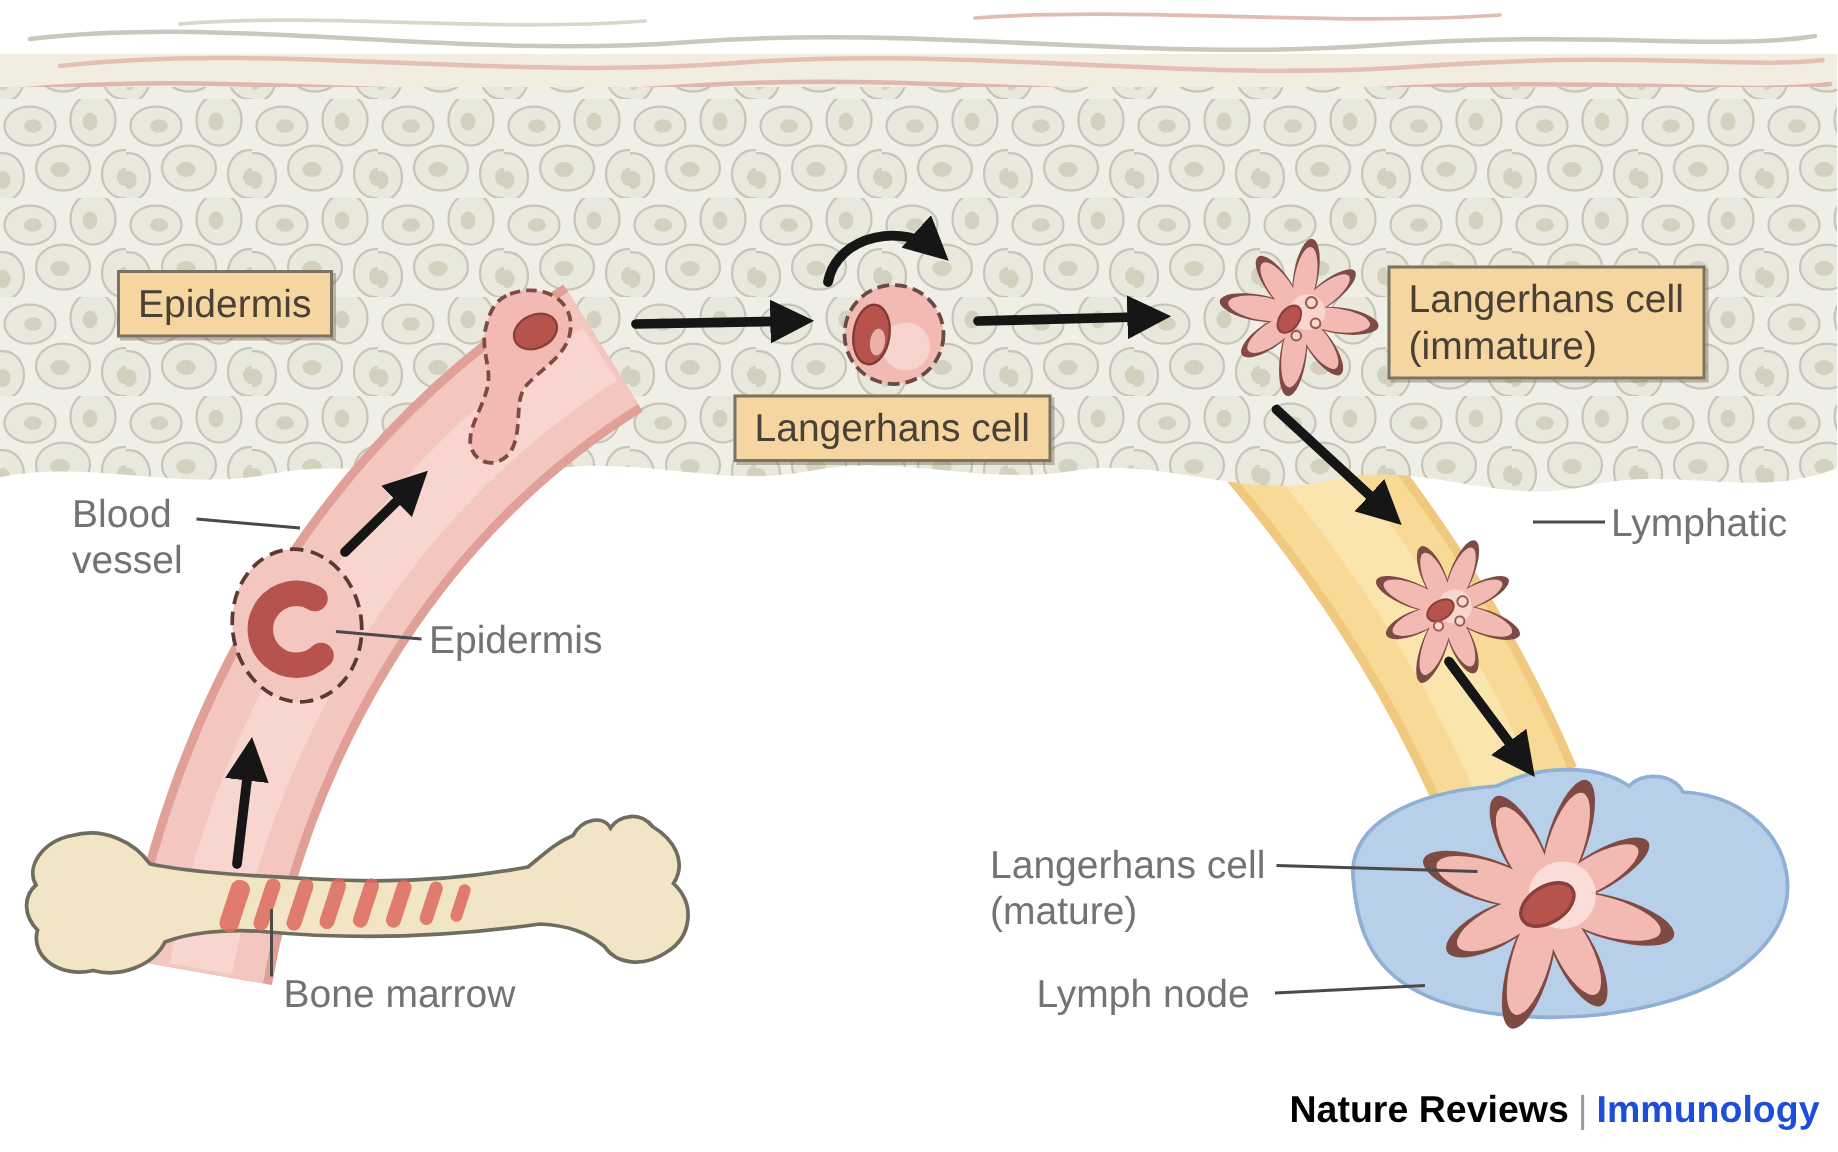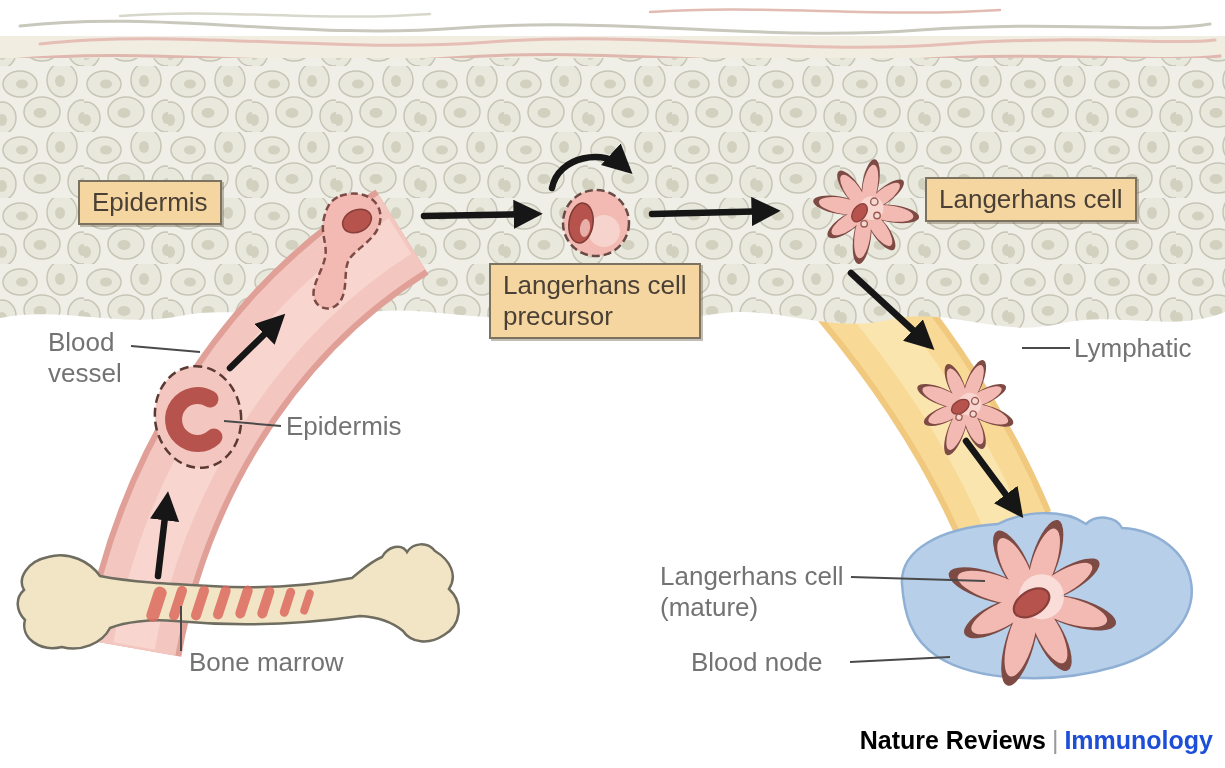--- a/index.html
+++ b/index.html
@@ -191,44 +191,44 @@
     <path d="M851,577 L985,581"></path>
     <path d="M850,662 L950,657"></path>
   </g>
 </svg>
 
   <div class="box-label" style="left:78px;top:180px;">
     <span>Epidermis</span>
   </div>
   <div class="box-label" style="left:489px;top:263px;">
     <span>Langerhans cell</span>
-    <span>precursor</span>
   </div>
   <div class="box-label" style="left:925px;top:177px;">
     <span>Langerhans cell</span>
+    <span>(immature)</span>
   </div>
 
   <div class="plain-label" style="left:48px;top:327px;">
     <span>Blood</span>
     <span>vessel</span>
   </div>
   <div class="plain-label" style="left:286px;top:411px;">
     <span>Epidermis</span>
   </div>
   <div class="plain-label" style="left:189px;top:647px;">
     <span>Bone marrow</span>
   </div>
   <div class="plain-label" style="left:1074px;top:333px;">
     <span>Lymphatic</span>
   </div>
   <div class="plain-label" style="left:660px;top:561px;">
     <span>Langerhans cell</span>
     <span>(mature)</span>
   </div>
   <div class="plain-label" style="left:691px;top:647px;">
-    <span>Blood node</span>
+    <span>Lymph node</span>
   </div>
 
   <div id="branding">
     <span class="pub">Nature Reviews</span><span class="sep">|</span><span class="jrn">Immunology</span>
   </div>
 
 </div>
 
 </body></html>

